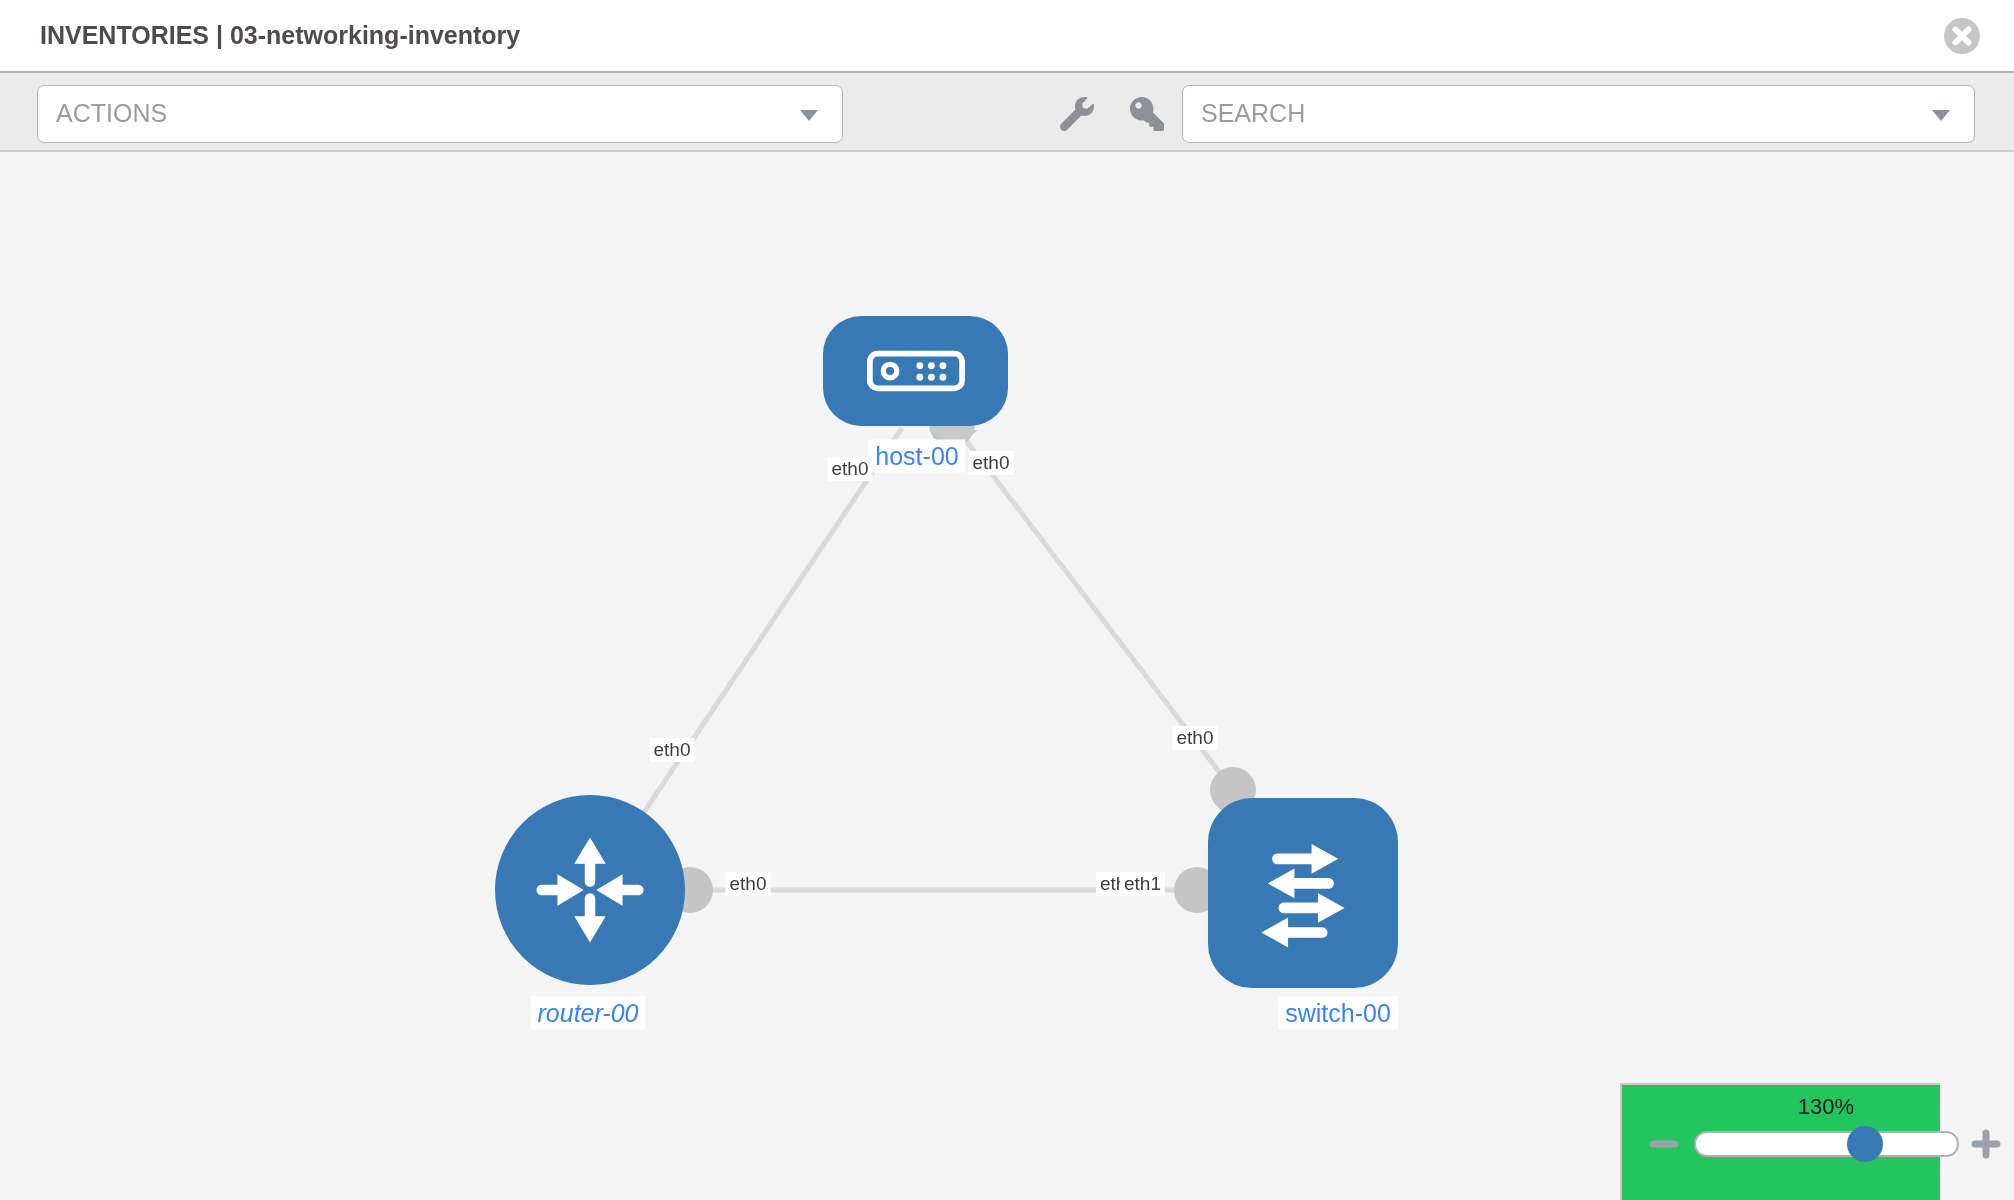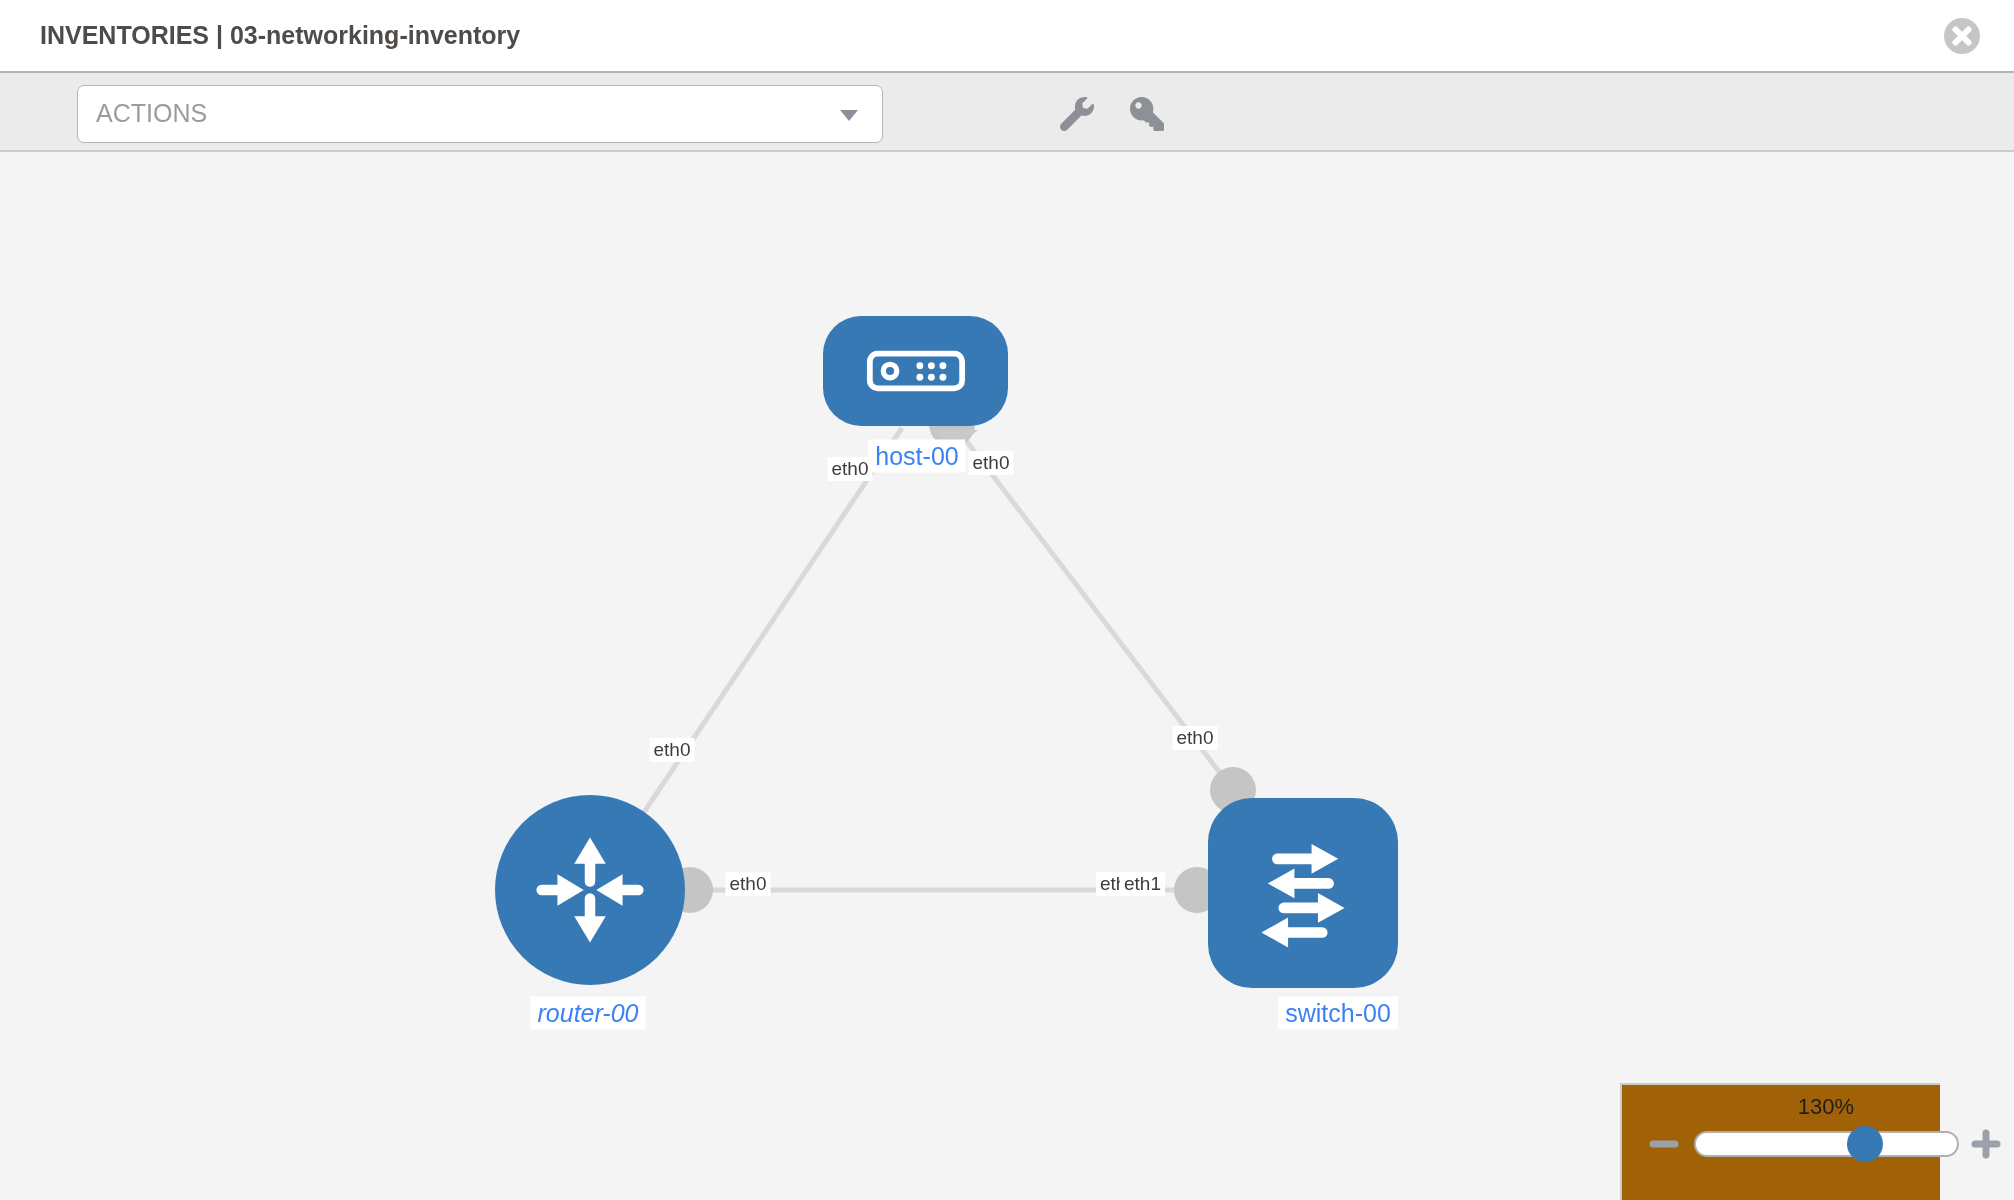--- a/index.html
+++ b/index.html
@@ -25,21 +25,20 @@
   
   .toolbar {
     position:absolute; left:0; top:73px; width:2014px; height:79px;
     background:#ebebeb; border-bottom:2px solid #cbcbcb;
   }
   .select-box {
     position:absolute; top:12px; height:58px;
     background:#fff; border:1.5px solid #b3b3b3; border-radius:7px;
     font-size:25px; color:#9b9b9b; line-height:55px; padding-left:18px;
     cursor:pointer;
-    margin-left:40px;
   }
   .select-box .caret {
     position:absolute; right:24px; top:24px;
     width:0; height:0;
     border-left:9px solid transparent; border-right:9px solid transparent;
     border-top:11px solid #8a919b;
   }
   #actions-box { left:37px;  width:806px; }
   #search-box  { left:1182px; width:793px; }
   .tool-icon { position:absolute; top:24px; cursor:pointer; }
@@ -78,21 +77,21 @@
   #if-host-right   { left:991px;  top:311px; }
   #if-router-top   { left:672px;  top:598px; }
   #if-switch-top   { left:1195px; top:586px; }
   #if-router-right { left:748px;  top:732px; }
   #if-switch-hidden{ left:1096px; top:732px; }
   #if-switch-left  { left:1120px; top:732px; }
 
   
   .zoom-panel {
     position:absolute; left:1620px; top:1083px; width:320px; height:117px;
-    background:#a16207; border-left:2px solid #c9c9c9; border-top:2px solid #c9c9c9;
+    background:#22c55e; border-left:2px solid #c9c9c9; border-top:2px solid #c9c9c9;
   }
   .zoom-level {
     position:absolute; left:204px; top:22px; transform:translate(-50%,-50%);
     font-size:22px; color:#1d1d1d;
   }
   .zoom-btn { position:absolute; cursor:pointer; }
   #zoom-out { left:27px;  top:44px; }
   #zoom-in  { left:349px; top:44px; }
   .slider-track {
     position:absolute; left:72px; top:46px; width:265px; height:26px;
@@ -123,20 +122,24 @@
     </div>
 
     <svg class="tool-icon" id="wrench-btn" width="34" height="34" viewBox="0 0 512 512">
       <path fill="#8d9097" d="M507.73 109.1c-2.24-9.03-13.54-12.09-20.12-5.51l-74.36 74.36-67.88-11.31-11.31-67.88 74.36-74.36c6.62-6.62 3.43-17.9-5.66-20.16-47.38-11.74-99.55.91-136.58 37.93-39.64 39.64-50.55 97.1-34.05 147.2L18.74 402.76c-24.99 24.99-24.99 65.51 0 90.5 24.99 24.99 65.51 24.99 90.5 0l213.21-213.21c50.12 16.71 107.47 5.68 147.37-34.22 37.07-37.07 49.7-89.32 37.91-136.73z"></path>
     </svg>
 
     <svg class="tool-icon" id="key-btn" width="34" height="34" viewBox="0 0 512 512">
       <path fill="#8d9097" transform="scale(-1,1) translate(-512,0)" d="M512 176.001C512 273.203 433.202 352 336 352c-11.22 0-22.19-1.062-32.827-3.069l-24.012 27.014A23.999 23.999 0 0 1 261.223 384H224v40c0 13.255-10.745 24-24 24h-40v40c0 13.255-10.745 24-24 24H24c-13.255 0-24-10.745-24-24v-78.059c0-6.365 2.529-12.47 7.029-16.971l161.802-161.802C163.108 213.814 160 195.271 160 176 160 78.798 238.797.001 335.999 0 433.488-.001 512 78.511 512 176.001zM336 128c0 26.51 21.49 48 48 48s48-21.49 48-48-21.49-48-48-48-48 21.49-48 48z"></path>
     </svg>
 
+    <div class="select-box" id="search-box">
+      <span>SEARCH</span>
+      <span class="caret"></span>
+    </div>
   </div>
 
   <div class="canvas">
 
     <svg class="links" width="2014" height="1048">
 
       <line x1="902" y1="276" x2="628" y2="684" stroke="#d9d9d9" stroke-width="5"></line>
       <line x1="958" y1="278" x2="1233" y2="638" stroke="#d9d9d9" stroke-width="5"></line>
       <line x1="690" y1="738" x2="1197" y2="738" stroke="#d9d9d9" stroke-width="5"></line>
 

